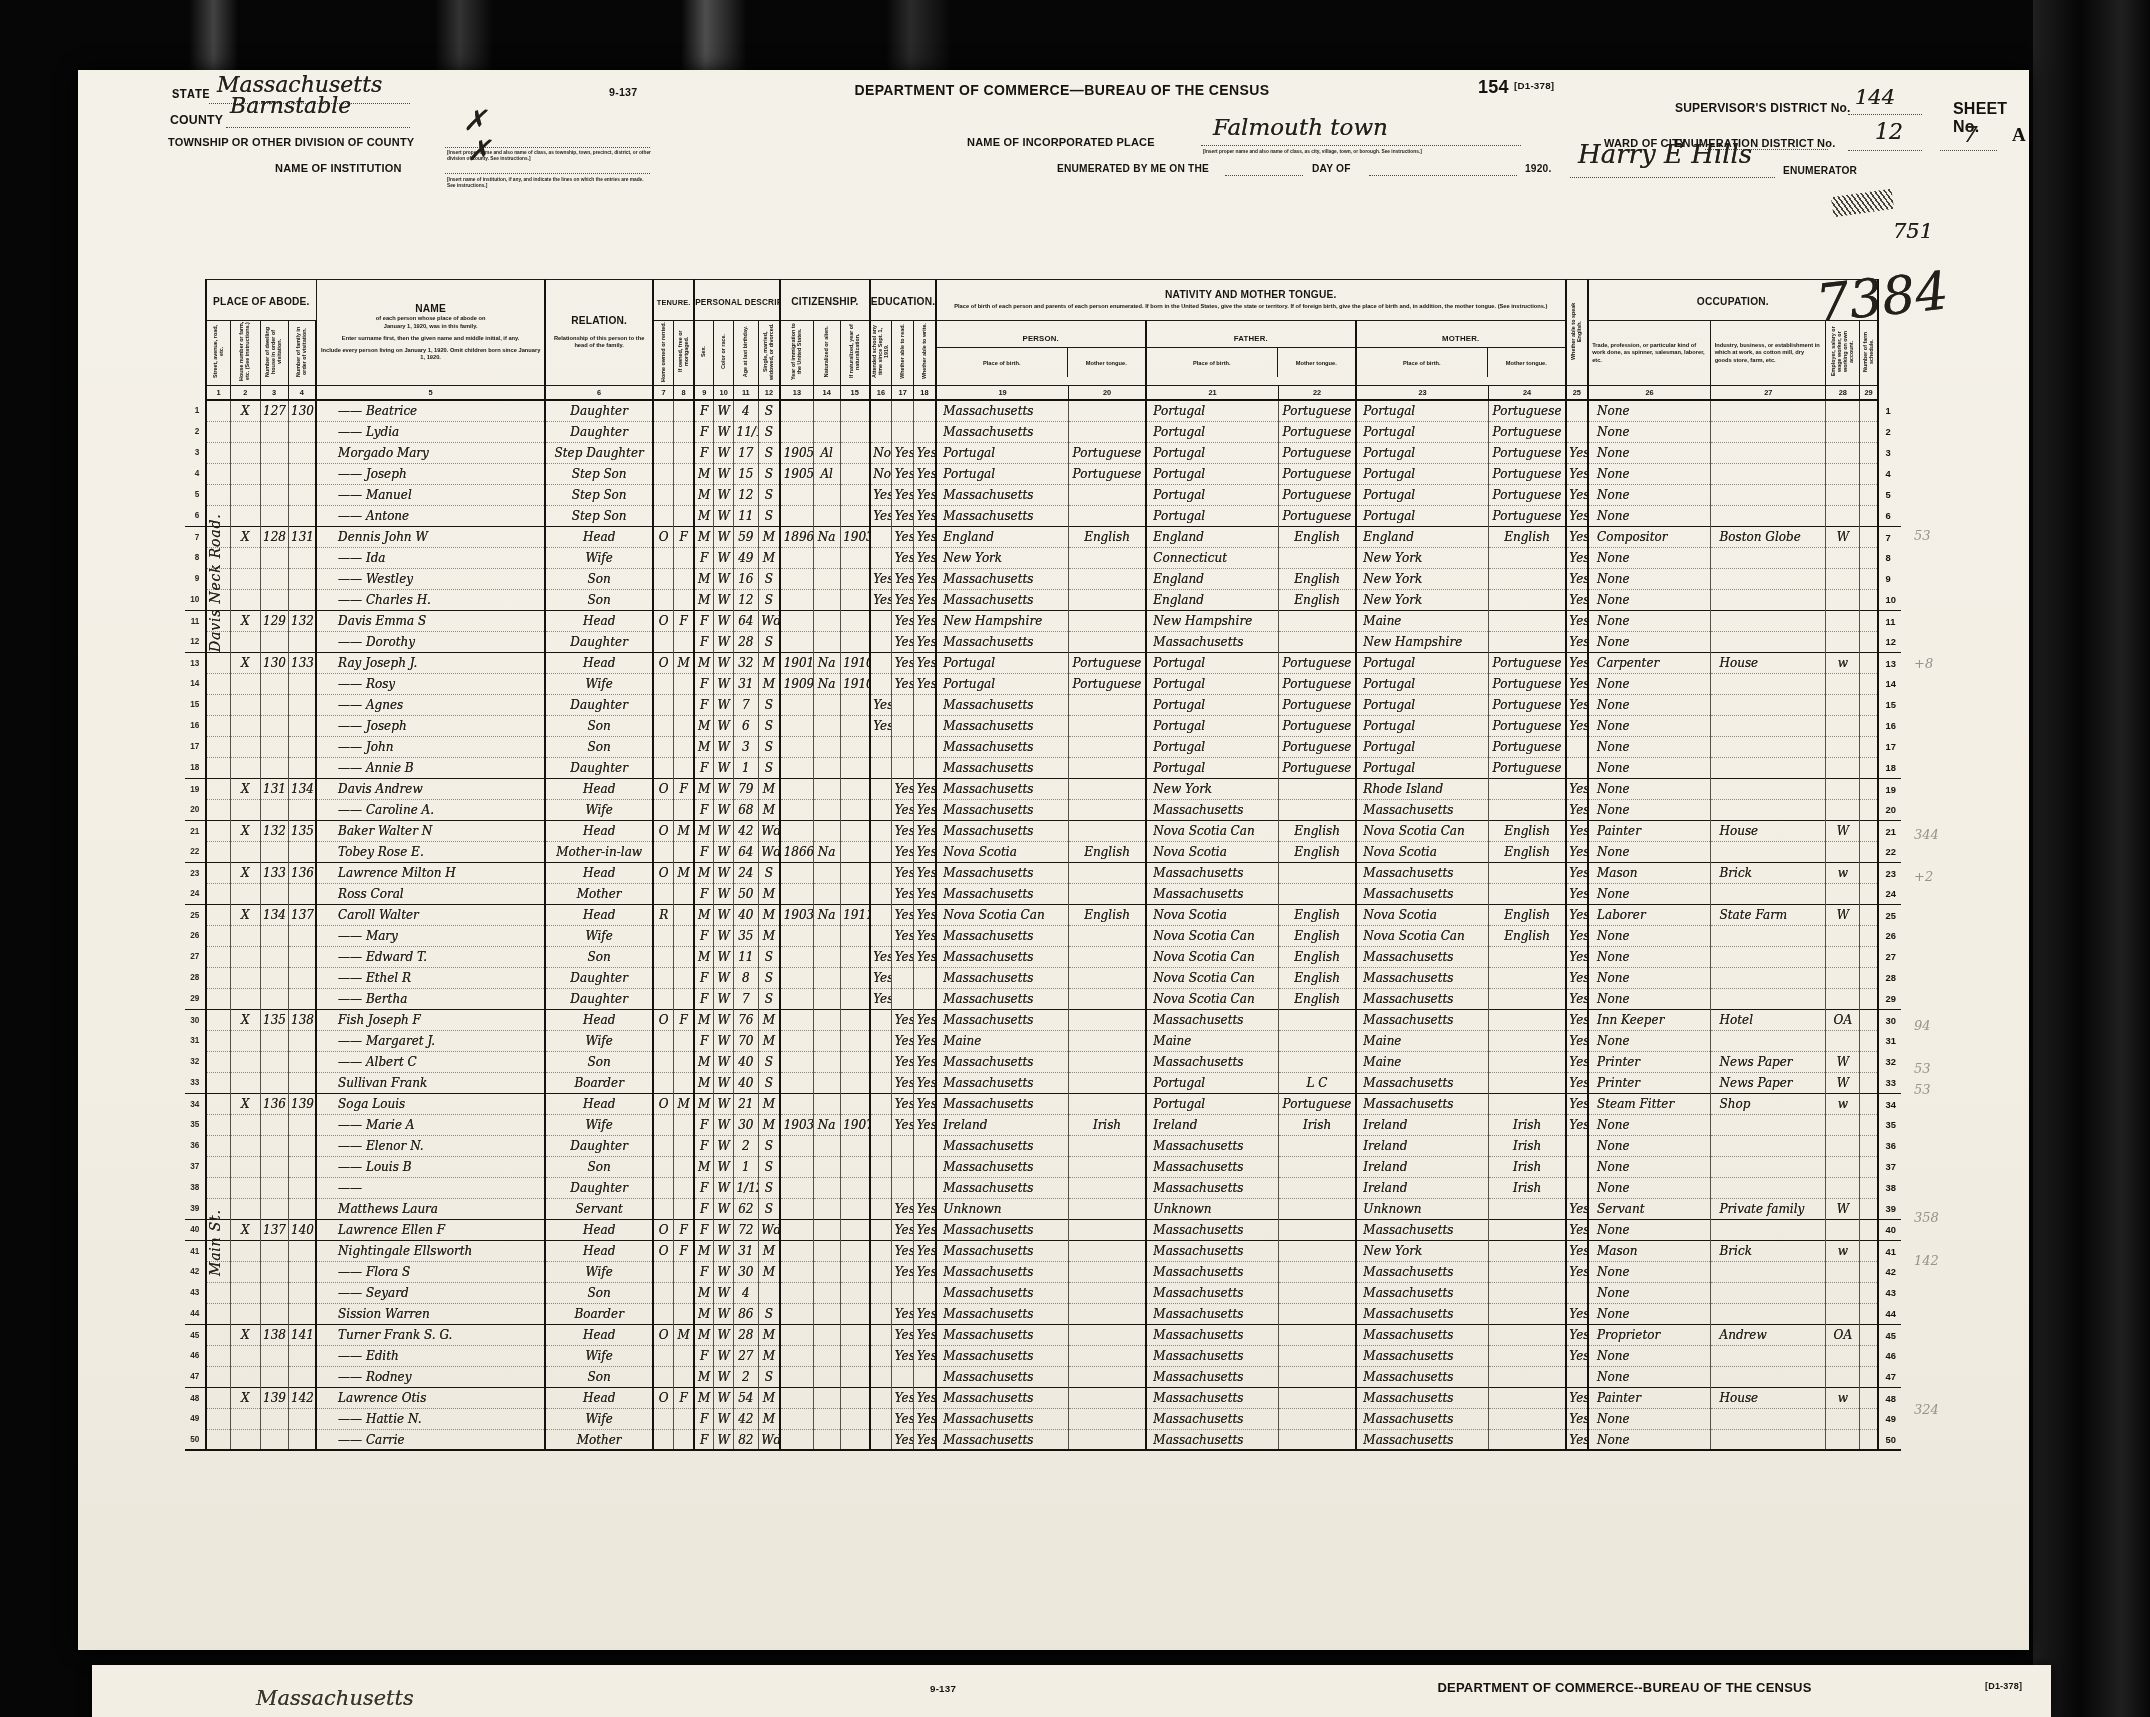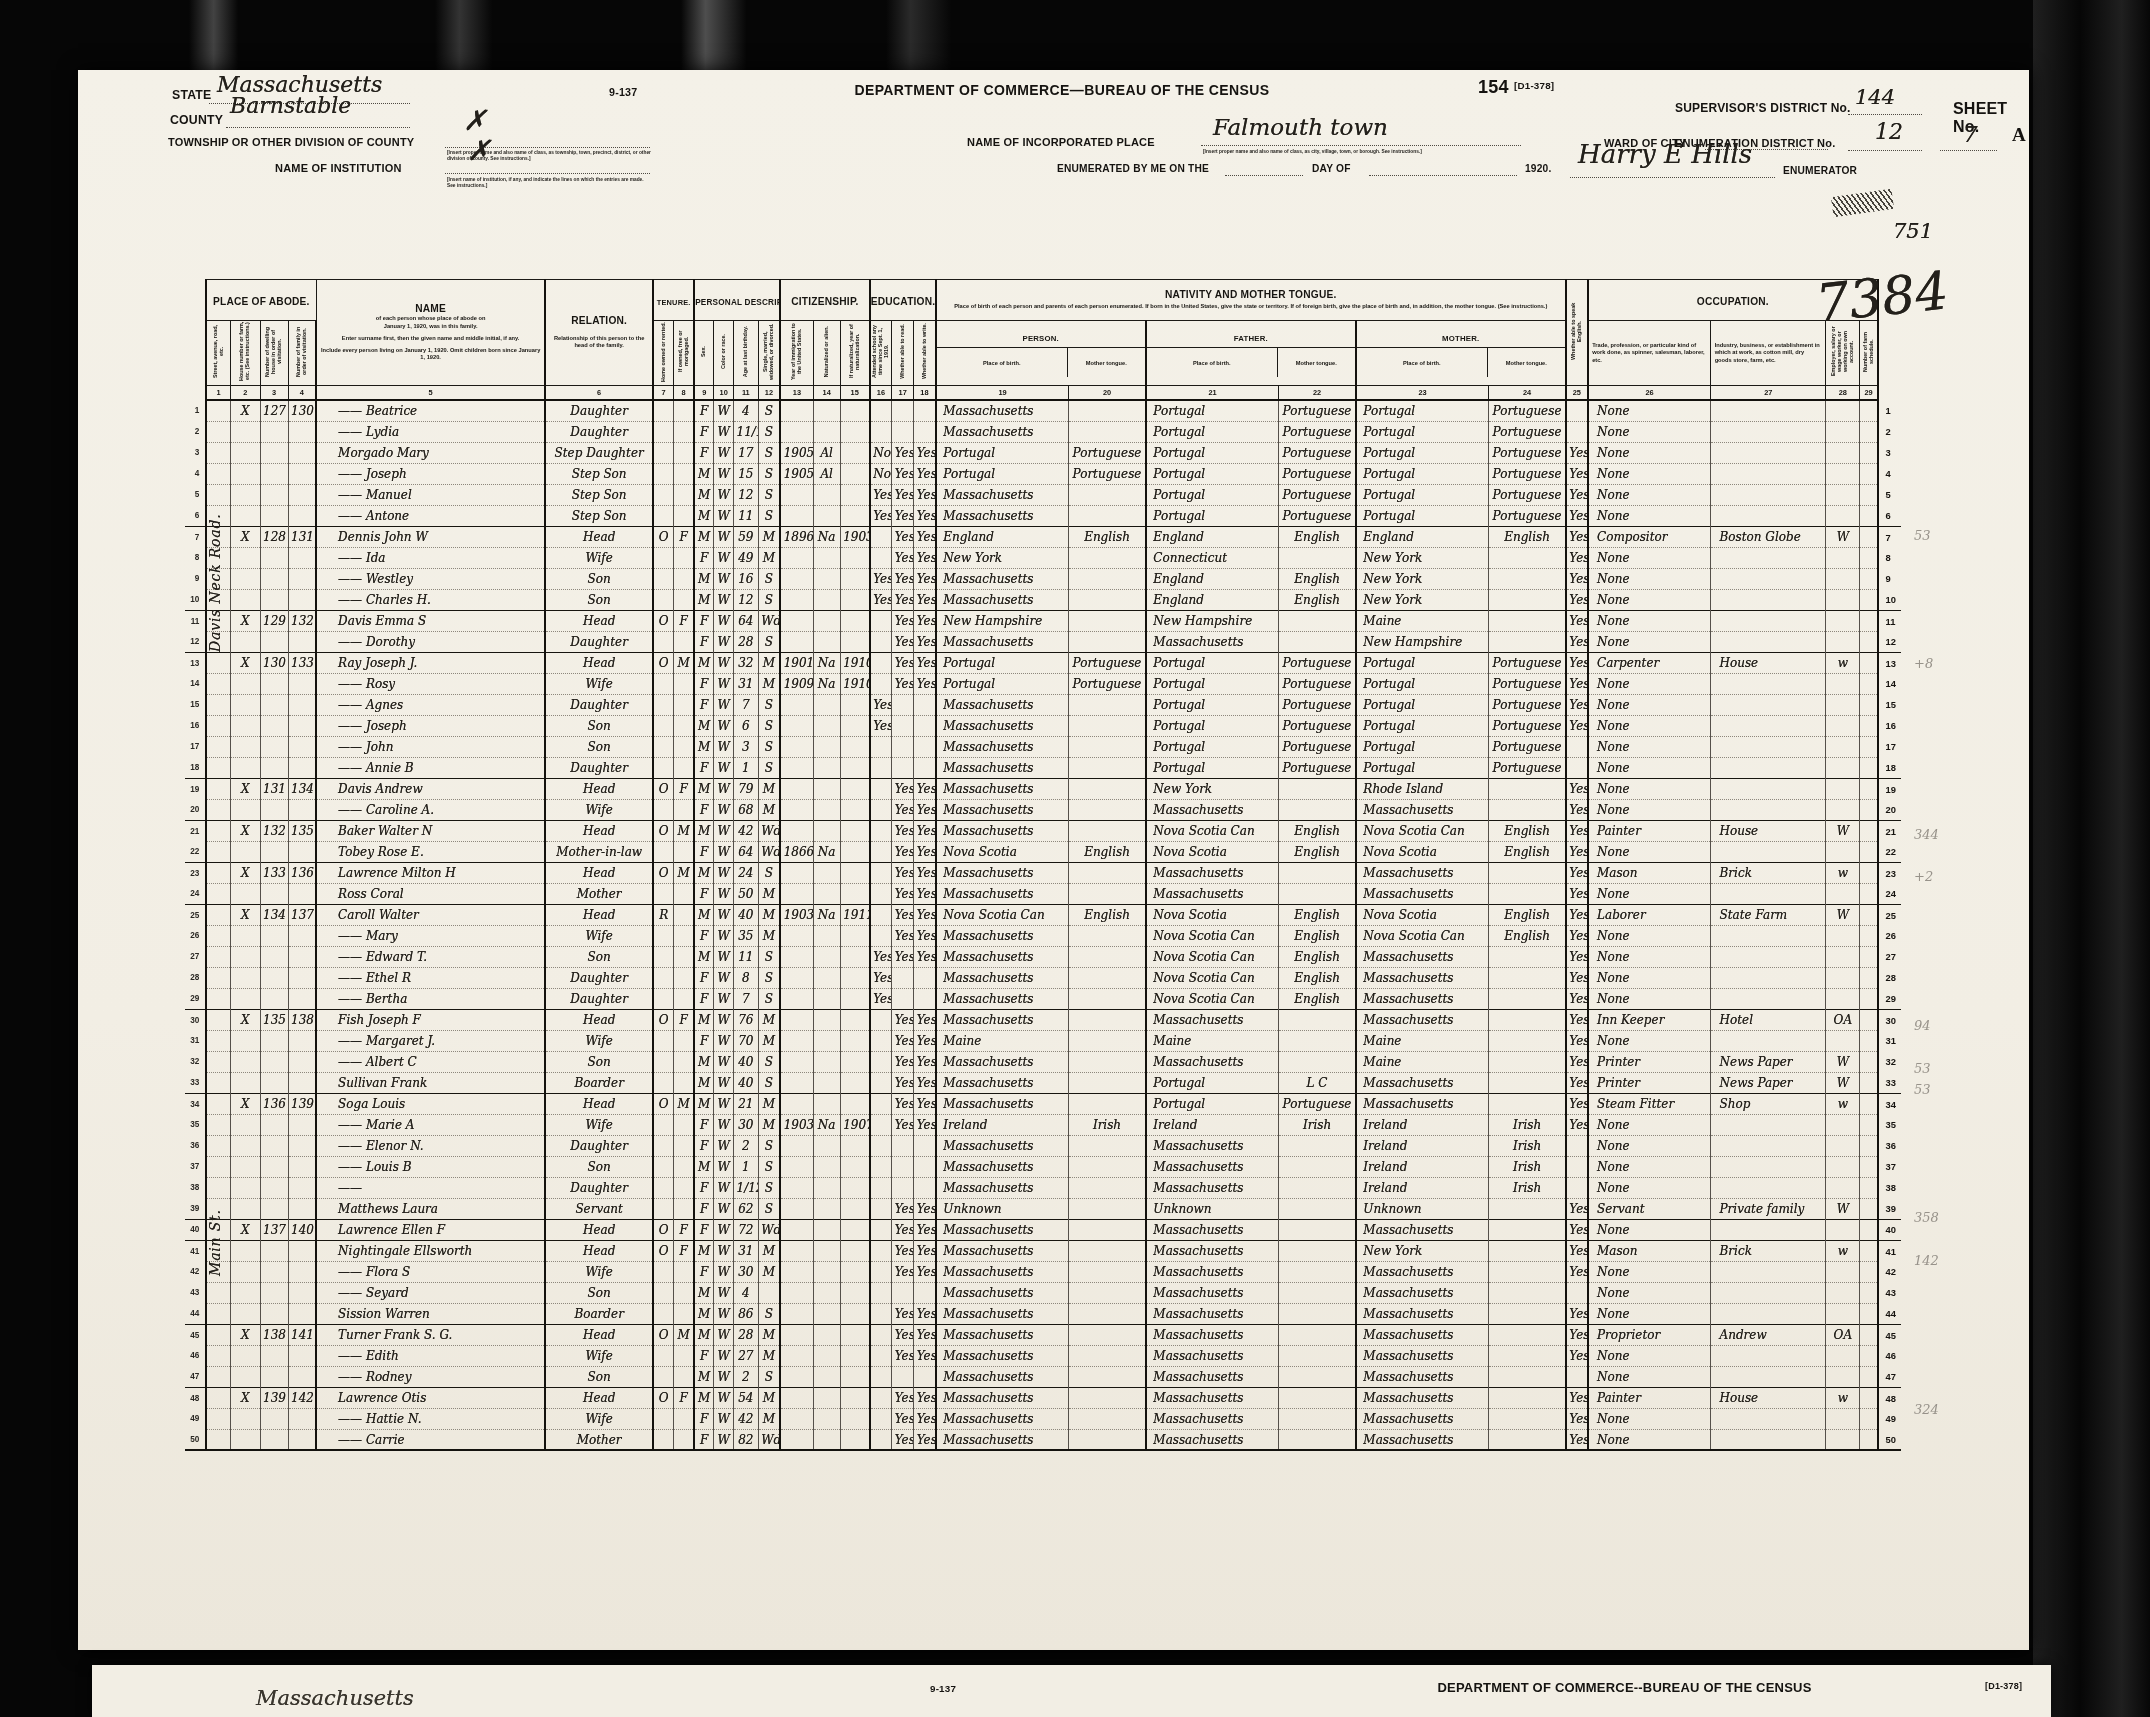--- a/index.html
+++ b/index.html
@@ -71,21 +71,21 @@
   .bigscript { transform:rotate(-6deg); }
 </style>
 </head>
 <body>
 
 <div class="streaks"></div>
 <div class="streaks2"></div>
 
 <div class="page">
 
-  <span class="abs pl" style="left:94px;top:18px;font-size:12.3px;">STATE</span>
+  <span class="abs pl" style="left:94px;top:18px;font-size:12.3px;font-family:Liberation Mono, monospace;">STATE</span>
   <span class="abs hw" style="left:139px;top:1.6px;font-size:22px;">Massachusetts</span>
   <div class="dotline" style="left:131px;top:33px;width:201px;"></div>
   <span class="abs pl" style="left:92px;top:43px;font-size:12.3px;">COUNTY</span>
   <span class="abs hw" style="left:152px;top:23px;font-size:22px;">Barnstable</span>
   <div class="dotline" style="left:148px;top:57px;width:184px;"></div>
 
   <span class="abs pl" style="left:531px;top:16.4px;font-size:10.7px;">9-137</span>
 
   <div class="abs pl" style="left:574px;top:11.5px;width:820px;text-align:center;font-size:14px;letter-spacing:0.4px;">DEPARTMENT OF COMMERCE—BUREAU OF THE CENSUS</div>
   <span class="abs pl" style="left:1356px;top:6.6px;font-size:18px;margin-left:44px;">154</span>

